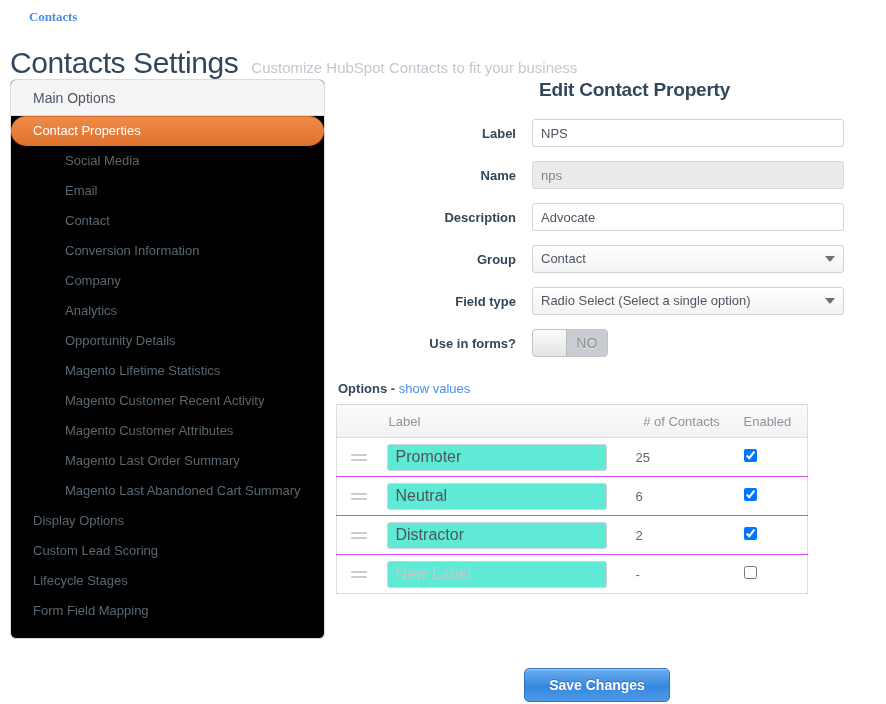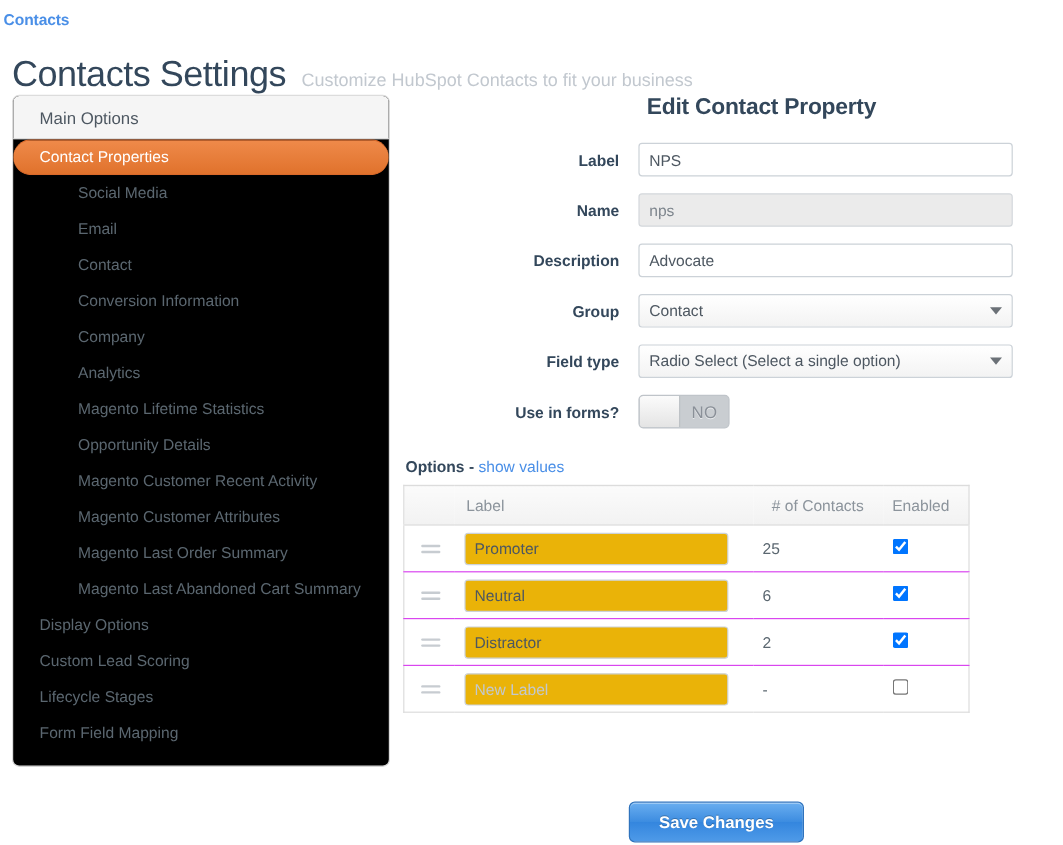--- a/index.html
+++ b/index.html
@@ -9,24 +9,25 @@
     background: #ffffff;
     font-family: "Liberation Sans", sans-serif;
     color: #33475b;
     overflow: hidden;
   }
 
   
   #page { position: relative; width: 886px; height: 704px; }
 
   .breadcrumb {
-    position: absolute; left: 3px; top: 9px;
+    position: absolute; left: 29px; top: 9px;
     font-size: 13px; font-weight: bold;
     color: #4a8fe7; text-decoration: none;
     letter-spacing: -0.1px;
+    font-family: Liberation Serif, serif;
   }
 
   .title-row {
     position: absolute; left: 10px; top: 26px;
     display: flex; align-items: baseline; margin-top: 19px;
   }
   .page-title {
     font-size: 30px; font-weight: normal;
     color: #33475b; line-height: 36px;
     letter-spacing: -0.4px;
@@ -192,22 +193,22 @@
     width: 16px; display: block; margin-left: 6px; cursor: move;
   }
   .handle i {
     display: block; height: 2px; background: #c7ccd1;
     margin: 3px 0; border-radius: 1px;
   }
   td.c-label input {
     width: 220px; height: 27px;
     border: 1px solid #ccd2d8; border-radius: 3px;
     font-family: "Liberation Sans", sans-serif;
-    font-size: 13px; color: #4d5761;
-    padding: 0 8px; outline: none; background: #eab308;
+    font-size: 16px; color: #4d5761;
+    padding: 0 8px; outline: none; background: #5eead4;
   }
   td.c-label input::placeholder { color: #c2c8cf; }
   td.c-count { color: #5b6770; }
   td.c-en input[type=checkbox] { margin: 0; }
 
   
   .save-wrap {
     position: absolute; left: 336px; top: 668px;
     width: 522px; text-align: center;
   }
@@ -240,22 +241,22 @@
   <div class="sidebar">
     <div class="sidebar-header">Main Options</div>
     <div class="side-list" id="side-list">
         <a class="side-item active">Contact Properties</a>
         <a class="side-item sub">Social Media</a>
         <a class="side-item sub">Email</a>
         <a class="side-item sub">Contact</a>
         <a class="side-item sub">Conversion Information</a>
         <a class="side-item sub">Company</a>
         <a class="side-item sub">Analytics</a>
+        <a class="side-item sub">Opportunity Details</a>
         <a class="side-item sub">Magento Lifetime Statistics</a>
-        <a class="side-item sub">Opportunity Details</a>
         <a class="side-item sub">Magento Customer Recent Activity</a>
         <a class="side-item sub">Magento Customer Attributes</a>
         <a class="side-item sub">Magento Last Order Summary</a>
         <a class="side-item sub">Magento Last Abandoned Cart Summary</a>
         <a class="side-item">Display Options</a>
         <a class="side-item">Custom Lead Scoring</a>
         <a class="side-item">Lifecycle Stages</a>
         <a class="side-item">Form Field Mapping</a>
       </div>
   </div>

